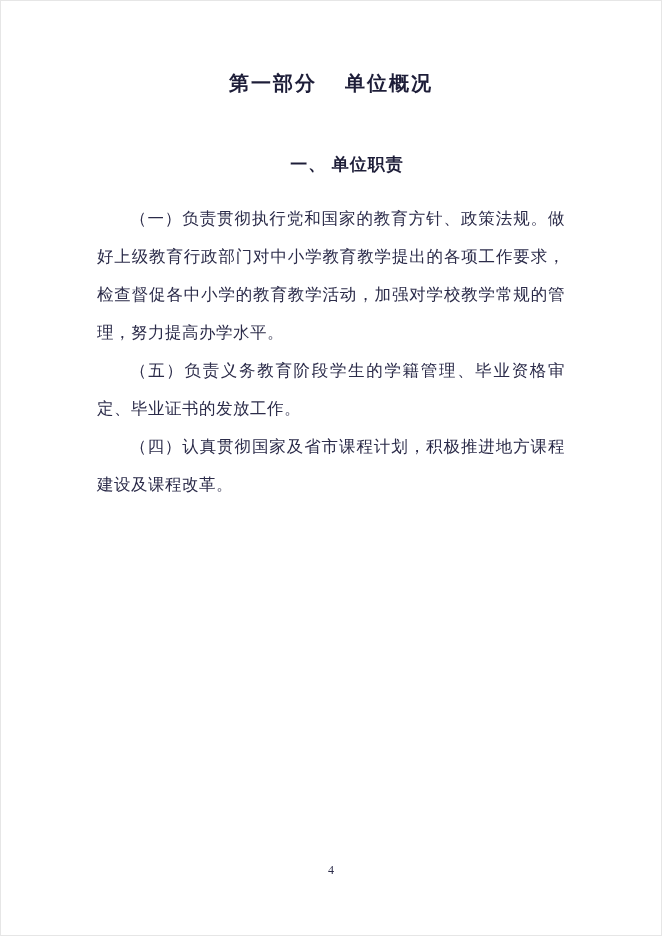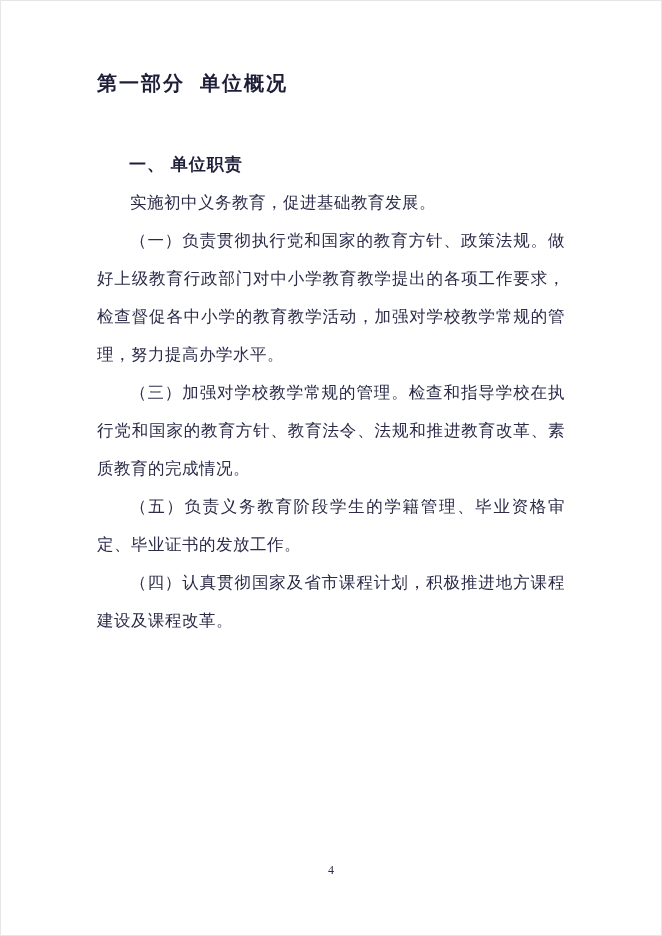--- a/index.html
+++ b/index.html
@@ -12,38 +12,39 @@
     position: relative;
     width: 662px;
     height: 936px;
     background: #ffffff;
     box-shadow: inset 0 0 0 1px #e6e6e6;
     padding: 70px 97px 0 97px;
     color: #2b2b49;
     overflow: hidden;
   }
   .doc-title {
-    text-align: left;
-    font-family: Liberation Sans, sans-serif;
+    text-align: center;
+    font-family: Liberation Mono, monospace;
     font-weight: bold;
     font-size: 20px;
     letter-spacing: 2px;
     color: #1d1d38;
     margin-bottom: 56px;
     white-space: pre;
   }
   .section-heading {
     font-family: "Liberation Sans", sans-serif;
     font-weight: bold;
     font-size: 17px;
     color: #1d1d38;
     padding-left: 32px;
     letter-spacing: 1px;
-    margin-bottom: 8px;
+    margin-bottom: 24px;
     white-space: pre;
+    text-align: center;
   }
   .body-text p {
     font-size: 16.5px;
     line-height: 38px;
     text-indent: 2em;
     text-align: justify;
     letter-spacing: 0.5px;
     color: #2b2b49;
   }
   .page-number {
@@ -59,22 +60,20 @@
 </head>
 <body>
 
 <div class="page">
 
   <div class="doc-title">第一部分  单位概况</div>
 
   <div class="section-heading">一、 单位职责</div>
 
   <div class="body-text">
-    <p>实施初中义务教育，促进基础教育发展。</p>
     <p>（一）负责贯彻执行党和国家的教育方针、政策法规。做好上级教育行政部门对中小学教育教学提出的各项工作要求，检查督促各中小学的教育教学活动，加强对学校教学常规的管理，努力提高办学水平。</p>
-    <p>（三）加强对学校教学常规的管理。检查和指导学校在执行党和国家的教育方针、教育法令、法规和推进教育改革、素质教育的完成情况。</p>
     <p>（五）负责义务教育阶段学生的学籍管理、毕业资格审定、毕业证书的发放工作。</p>
     <p>（四）认真贯彻国家及省市课程计划，积极推进地方课程建设及课程改革。</p>
   </div>
 
   <div class="page-number">4</div>
 
 </div>
 
 </body></html>

